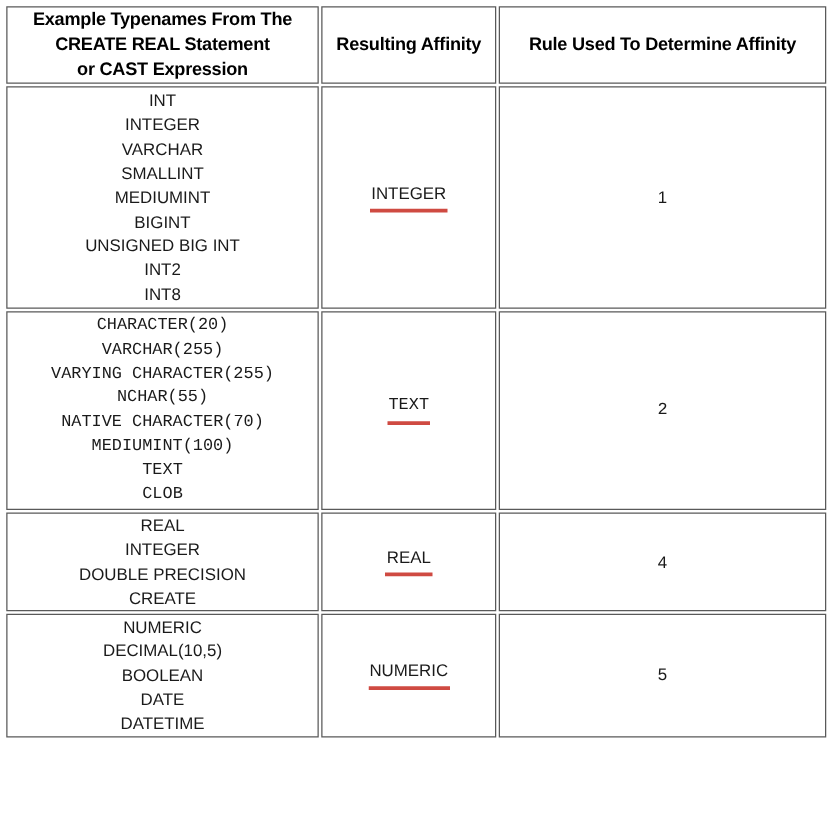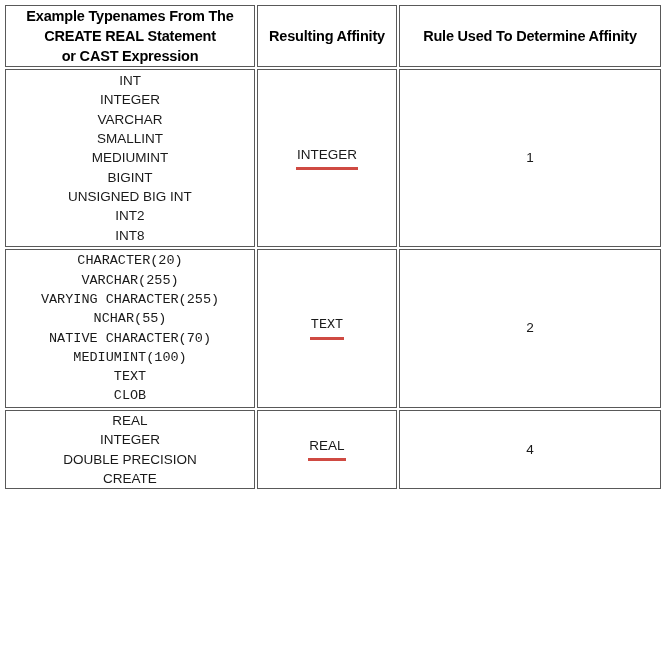--- a/index.html
+++ b/index.html
@@ -158,14 +158,25 @@
       <tr class="row-4">
         <td class="typenames-cell">
           <span class="tn-line">REAL</span>
           <span class="tn-line">INTEGER</span>
           <span class="tn-line">DOUBLE PRECISION</span>
           <span class="tn-line">CREATE</span>
         </td>
         <td class="affinity-cell"><span class="affinity-inner">REAL</span></td>
         <td class="rule-cell">4</td>
       </tr>
+      <tr class="row-5">
+        <td class="typenames-cell">
+          <span class="tn-line">NUMERIC</span>
+          <span class="tn-line">DECIMAL(10,5)</span>
+          <span class="tn-line">BOOLEAN</span>
+          <span class="tn-line">DATE</span>
+          <span class="tn-line">DATETIME</span>
+        </td>
+        <td class="affinity-cell"><span class="affinity-inner">NUMERIC</span></td>
+        <td class="rule-cell">5</td>
+      </tr>
     </tbody>
 </table>
 
 </body></html>

